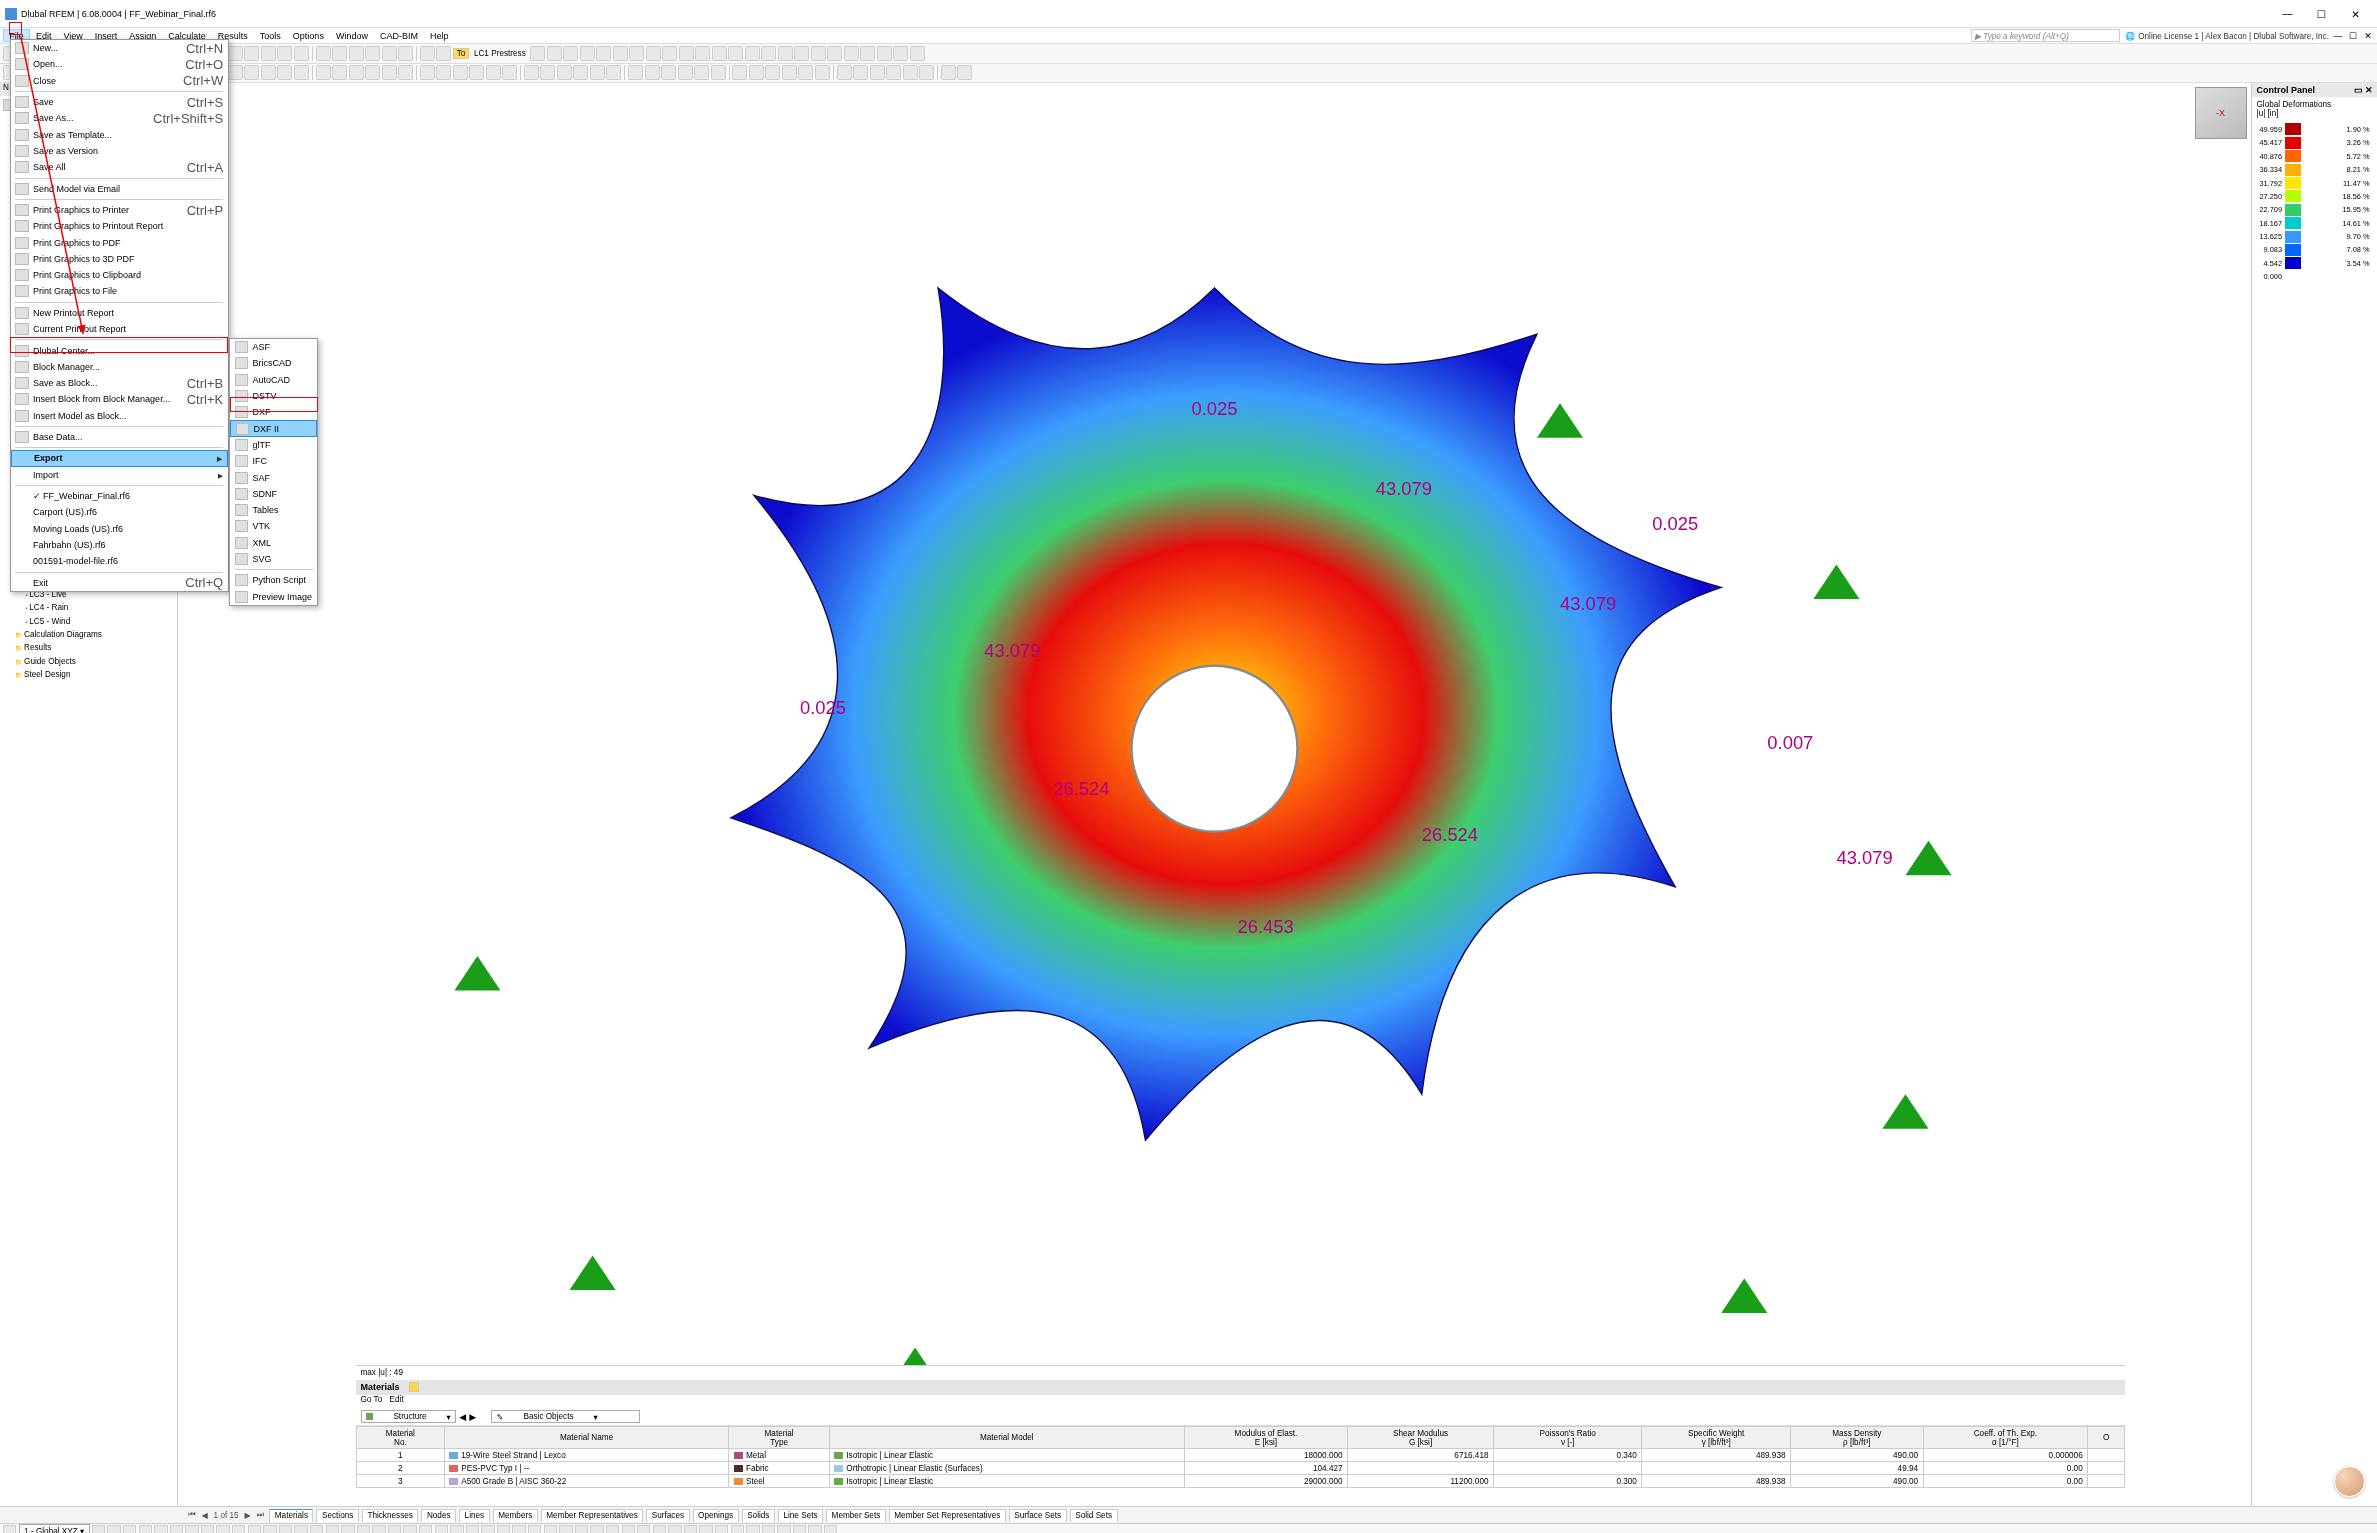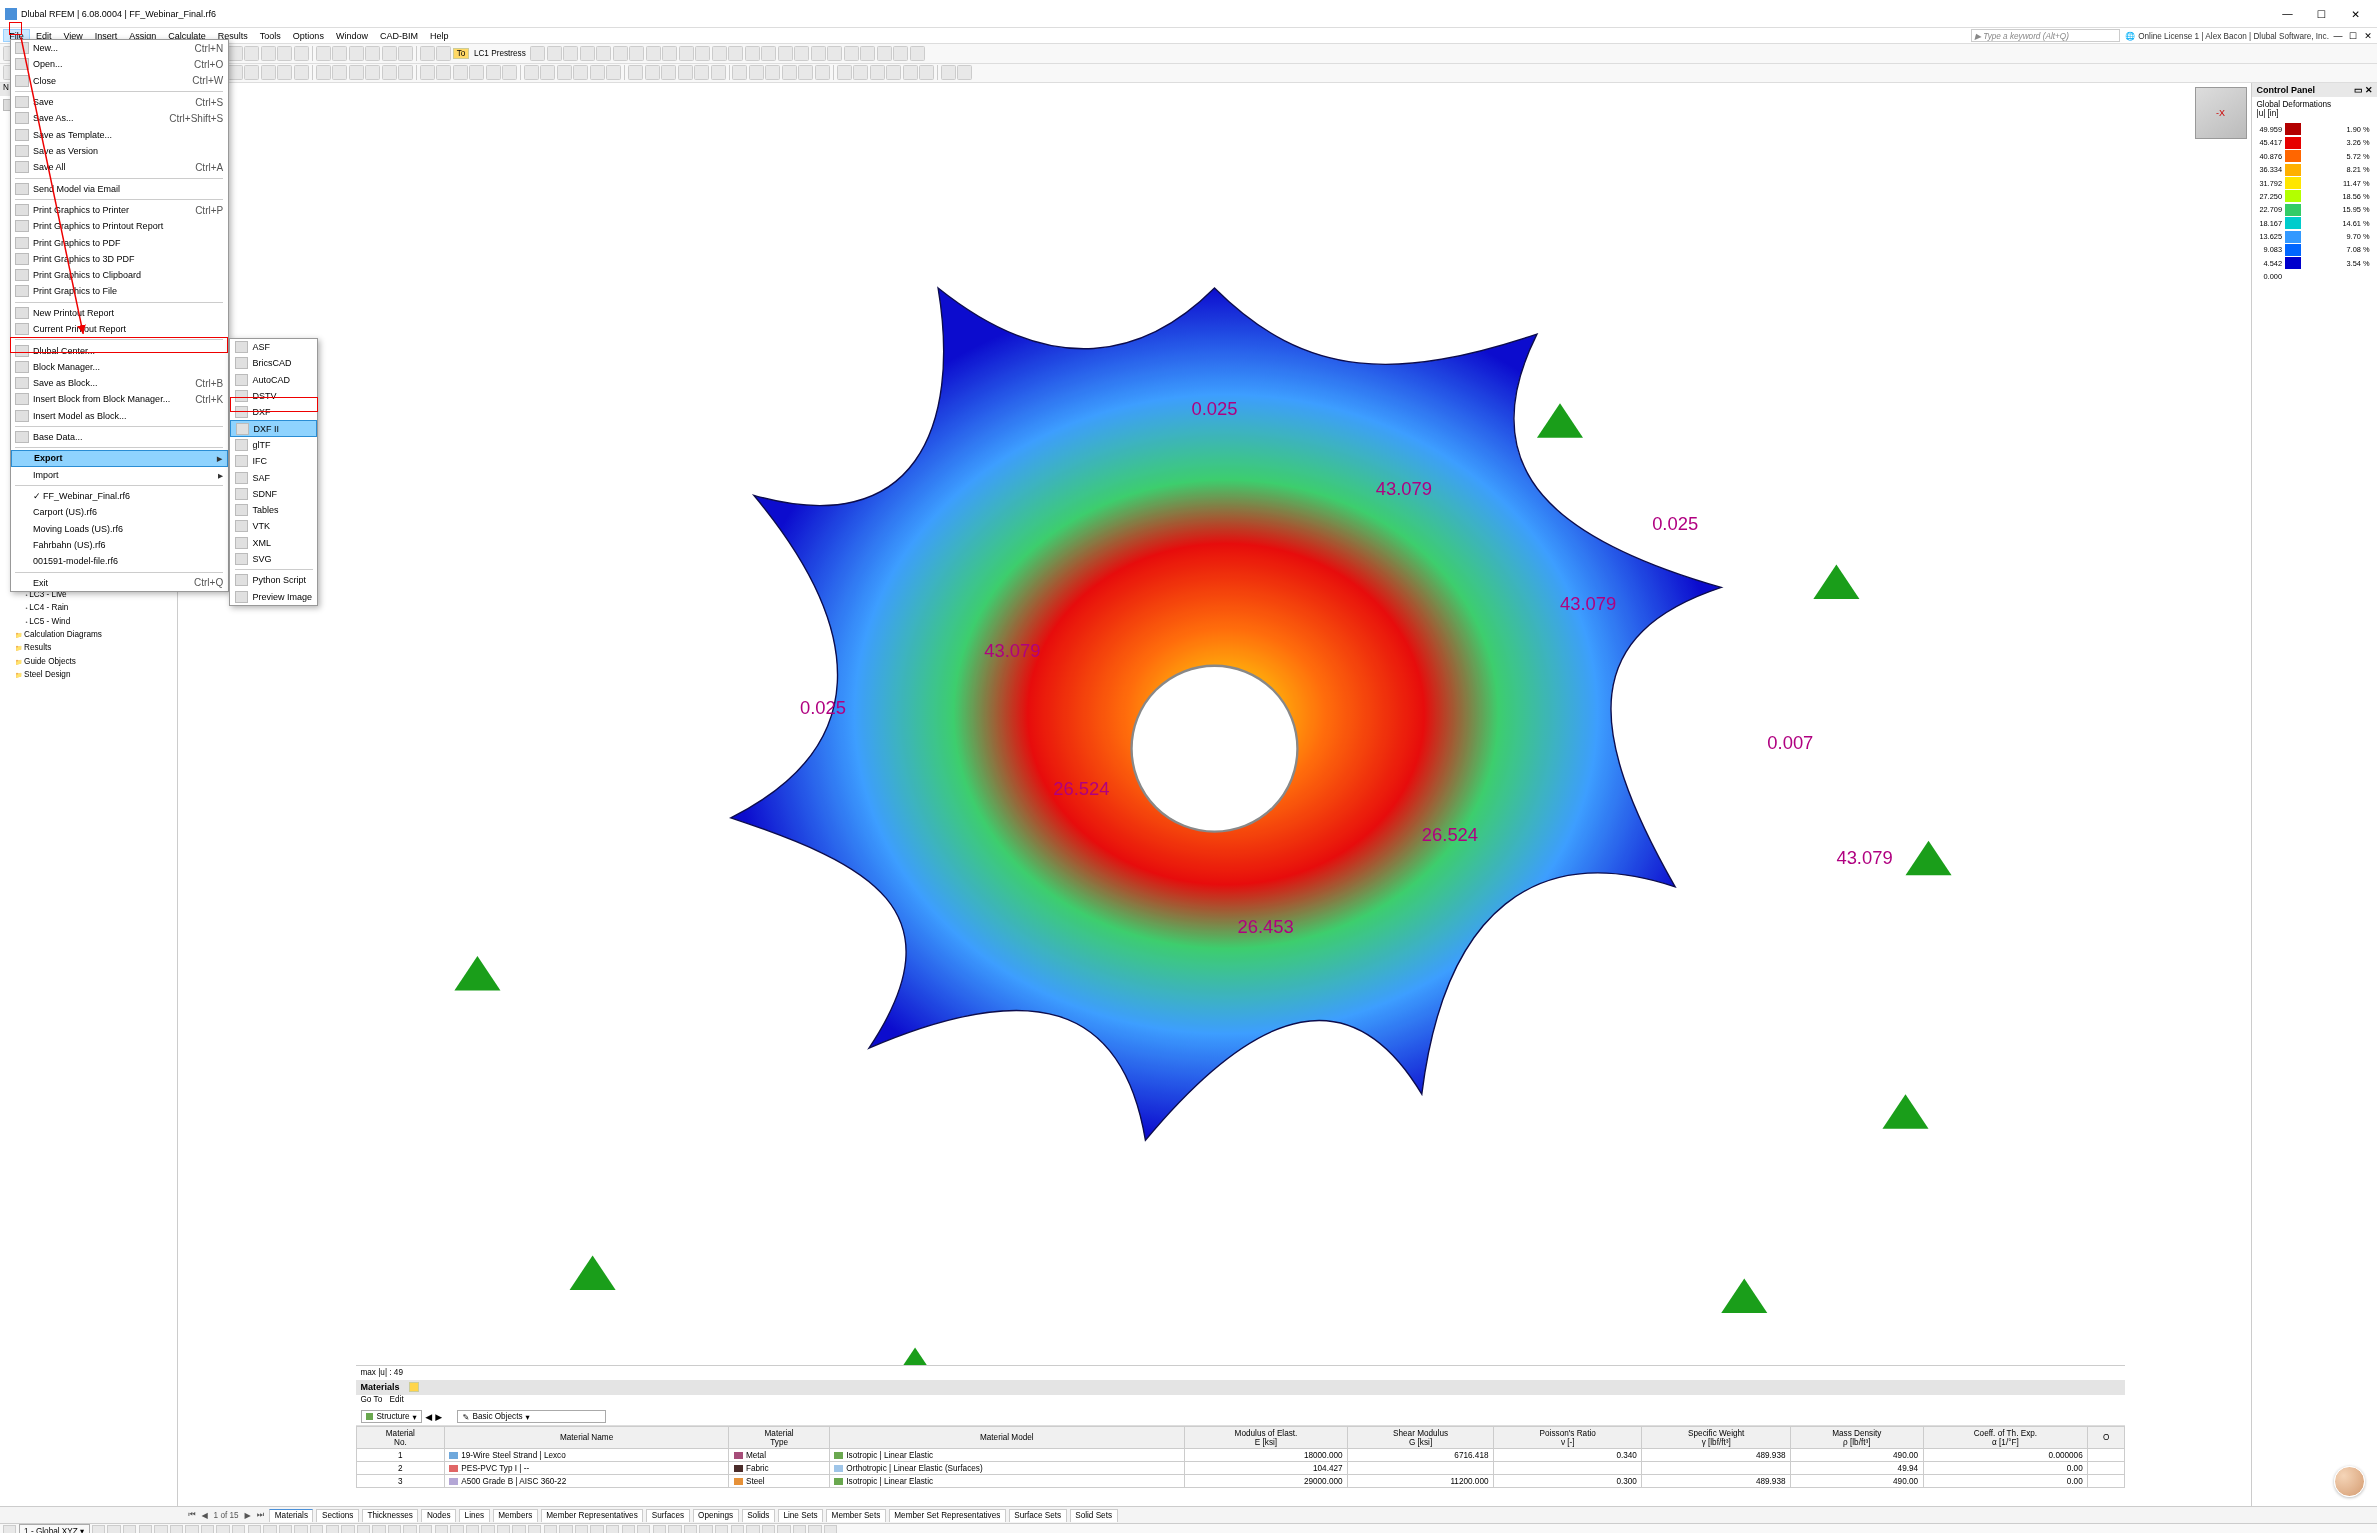--- a/index.html
+++ b/index.html
@@ -41,32 +41,32 @@
 .legend-row .lv { width: 30px; text-align: right; padding-right: 3px; }
 .legend-row .lc { width: 16.3px; height: 12px; }
 .legend-row .lp { flex:1; text-align: right; padding-right: 4.5px; }
 .dropdown { position: absolute; background: #fff; border: 0.7px solid #999; box-shadow: 1.5px 1.5px 6px rgba(0,0,0,0.3); z-index: 100; font-size: 9px; }
 .file-menu { left: 9.7px; top: 39px; width: 219px; }
 .dropdown .dd-row { display: flex; align-items: center; height: 16.3px; padding: 0 4.5px; }
 .dropdown .dd-row.hl { background: #8fd3fe; border: 0.7px solid #2a8dd4; font-weight: bold; }
 .dropdown .dd-icon { width: 13.4px; height: 12px; margin-right: 4.5px; background: #e0e0e0; border: 0.7px solid #bbb; }
 .dropdown .dd-icon.blank { background: transparent; border: none; }
 .dropdown .dd-label { flex: 1; }
-.dropdown .dd-accel { color: #555; font-size: 10px; }
+.dropdown .dd-accel { color: #555; font-size: 13px; }
 .dropdown .dd-sep { height: 0.7px; background: #ccc; margin: 2.2px 4.5px; }
 .dropdown .dd-arrow::after { content: "▶"; font-size: 6.7px; color: #333; }
 .export-menu { left: 229px; top: 338px; width: 89px; }
 .export-menu .dd-row.hl2 { background: #8fd3fe; border: 0.7px solid #2a8dd4; }
 .red-box { position: absolute; border: 1.5px solid #e00; pointer-events: none; z-index: 200; }
 .red-arrow { position: absolute; z-index: 199; pointer-events: none; }
 .bottom-area { position: absolute; left: 178px; right: 126px; bottom: 0; height: 141px; background: #fff; border-top: 0.7px solid #ccc; display: flex; flex-direction: column; }
 .bottom-area .maxu { height: 13.4px; font-size: 8.2px; padding: 1.5px 4.5px; }
 .bottom-area .mat-head { background: #e4e4e4; height: 15px; display: flex; align-items: center; padding: 0 4.5px; font-size: 9px; }
 .bottom-area .mat-tools { height: 18px; display: flex; align-items: center; padding: 0 4.5px; gap: 3px; border-bottom: 0.7px solid #ddd; }
-.bottom-area .mat-tools .sel { border: 0.7px solid #aaa; padding: 0.7px 4.5px; display: flex; align-items: center; gap: 3px; font-size: 8.2px; }
+.bottom-area .mat-tools .sel { border: 0.7px solid #aaa; padding: 0.7px 4.5px; display: flex; align-items: center; gap: 20px; font-size: 8.2px; }
 .mat-table { flex: 1; overflow: auto; font-size: 8.2px; }
 .mat-table table { border-collapse: collapse; width: 100%; border-radius: 25px; }
 .mat-table th, .mat-table td { border: 0.7px solid #ccc; padding: 1.5px 4.5px; text-align: center; white-space: nowrap; }
 .mat-table th { background: #f0f0f0; font-weight: normal; }
 .mat-table td.left { text-align: left; }
 .mat-table td.right { text-align: right; }
 .mat-swatch { display: inline-block; width: 9px; height: 7.4px; margin-right: 3px; vertical-align: middle; }
 .bottom-tabs { height: 16.3px; background: #f4f4f4; border-top: 0.7px solid #ccc; display: flex; align-items: center; font-size: 8.2px; padding: 0 4.5px; gap: 1.5px; }
 .bottom-tabs .bt-nav { padding: 0 2.2px; color: #555; }
 .bottom-tabs .bt-tab { padding: 1.5px 4.5px; border: 0.7px solid #ccc; border-bottom: none; background: #fff; margin-left: 1.5px; }

